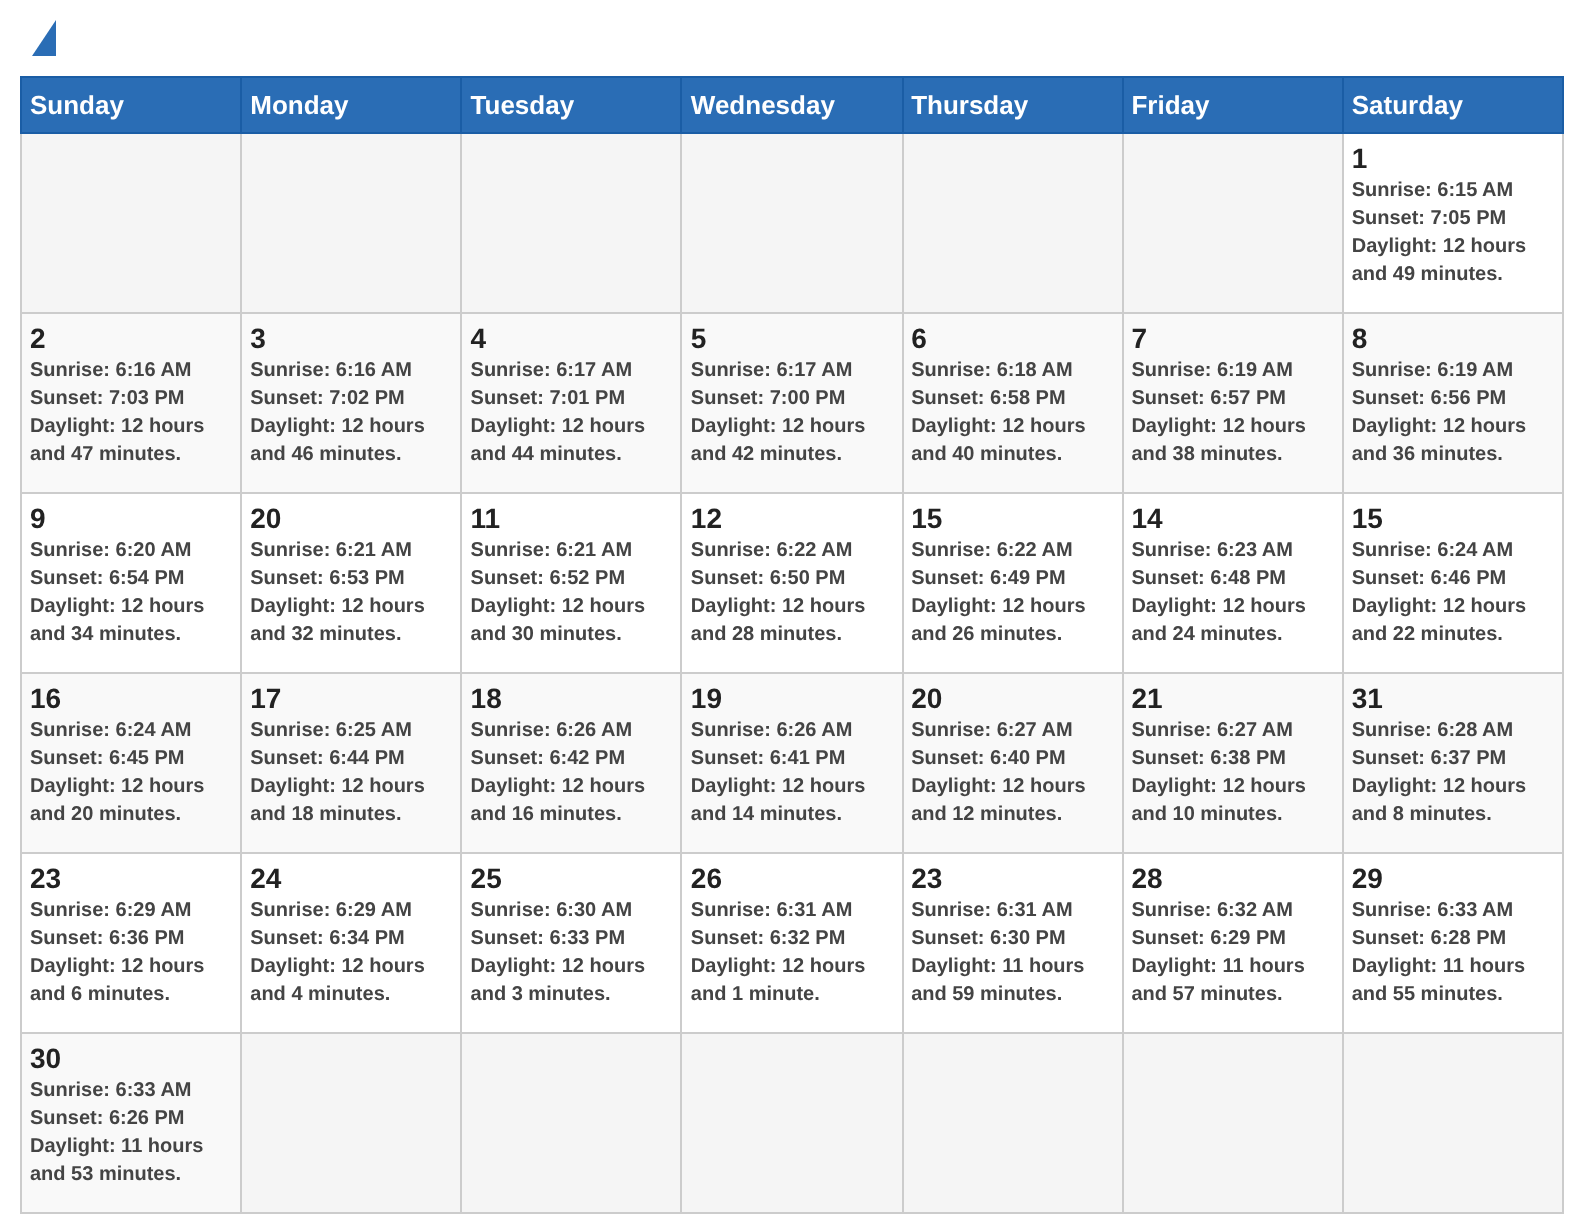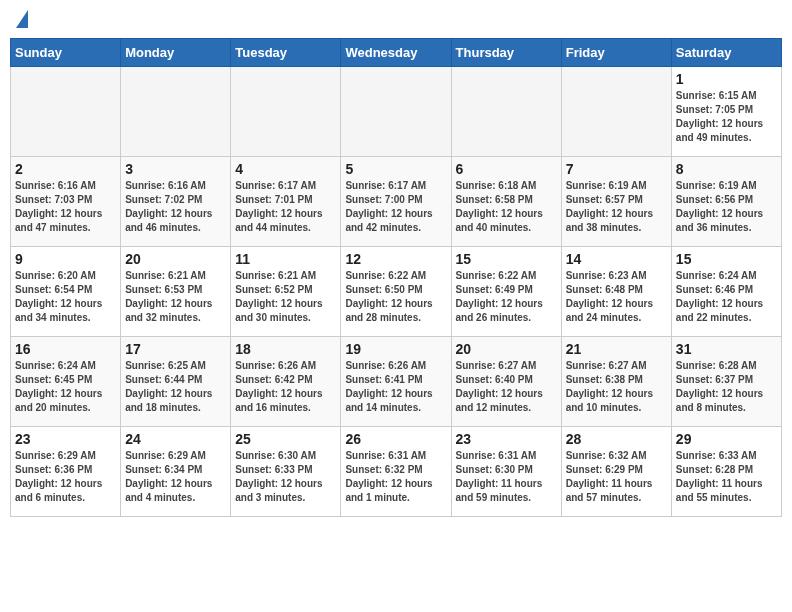--- a/index.html
+++ b/index.html
@@ -253,14 +253,26 @@
       </td>
         <td>
         <span class="day-number">28</span>
         <div class="day-info">Sunrise: 6:32 AM<br>Sunset: 6:29 PM<br>Daylight: 11 hours<br>and 57 minutes.</div>
       </td>
         <td>
         <span class="day-number">29</span>
         <div class="day-info">Sunrise: 6:33 AM<br>Sunset: 6:28 PM<br>Daylight: 11 hours<br>and 55 minutes.</div>
       </td>
       </tr>
+      <tr>
+        <td>
+        <span class="day-number">30</span>
+        <div class="day-info">Sunrise: 6:33 AM<br>Sunset: 6:26 PM<br>Daylight: 11 hours<br>and 53 minutes.</div>
+      </td>
+        <td class="empty-cell"></td>
+        <td class="empty-cell"></td>
+        <td class="empty-cell"></td>
+        <td class="empty-cell"></td>
+        <td class="empty-cell"></td>
+        <td class="empty-cell"></td>
+      </tr>
     </tbody>
 </table>
 
 </body></html>

